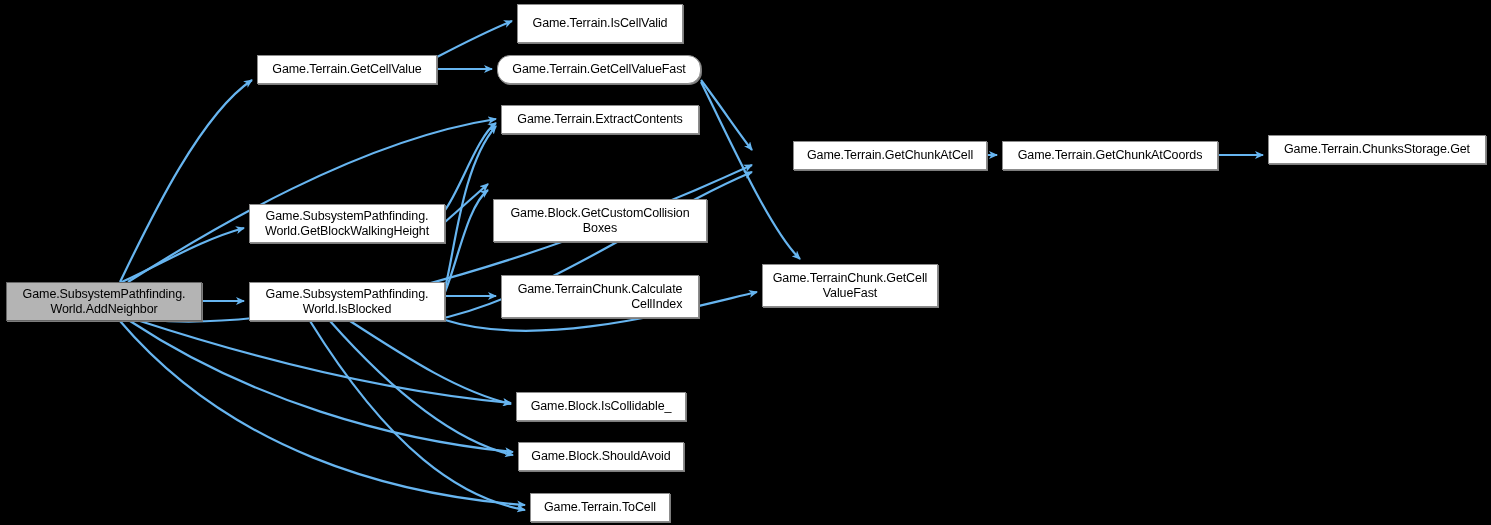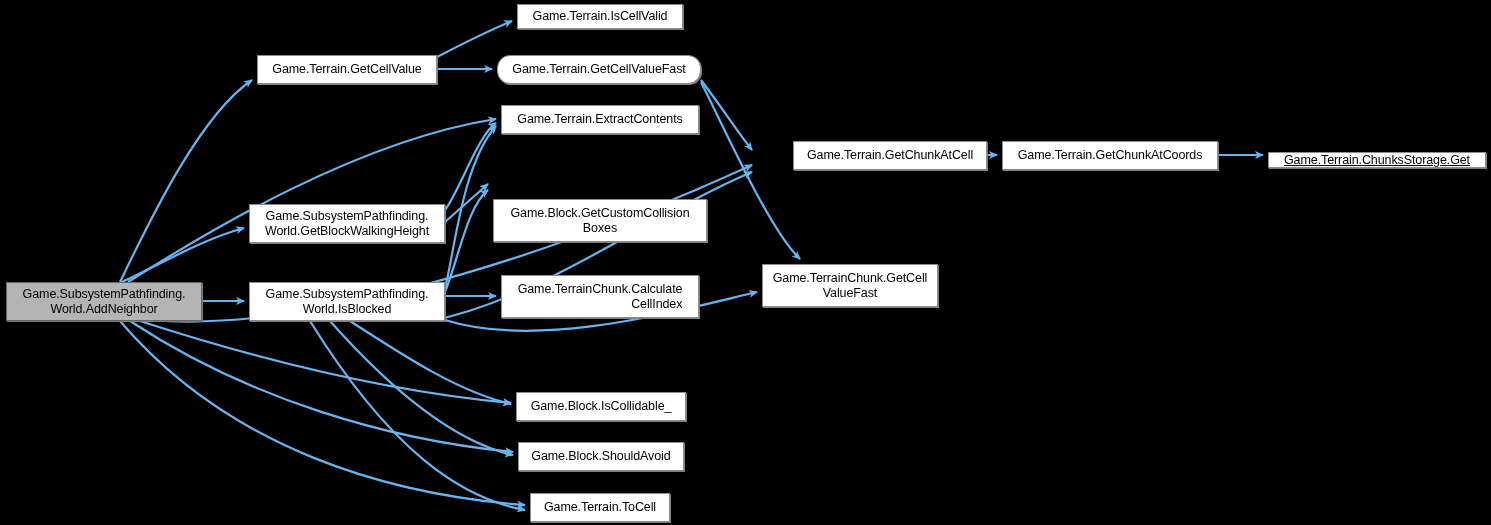--- a/index.html
+++ b/index.html
@@ -83,33 +83,33 @@
         <path d="M 330,321 C 400,400 460,443 513,455" fill="none" stroke="#67b5f0" stroke-width="2.2" marker-end="url(#ah)"></path>
         <path d="M 310,321 C 390,450 460,498 525,510" fill="none" stroke="#67b5f0" stroke-width="2.2" marker-end="url(#ah)"></path>
         <path d="M 951,155 L 997,155" fill="none" stroke="#67b5f0" stroke-width="2.2" marker-end="url(#ah)"></path>
         <path d="M 1218,155 L 1263,155" fill="none" stroke="#67b5f0" stroke-width="2.2" marker-end="url(#ah)"></path>
       </g>
   </svg>
   <div id="node-layer">
       <div class="node current" style="left: 6px; top: 282px; width: 196px; height: 39px;"><span class="node-label">Game.SubsystemPathfinding.
 World.AddNeighbor</span></div>
       <div class="node" style="left: 257px; top: 55px; width: 180px; height: 29px;"><span class="node-label">Game.Terrain.GetCellValue</span></div>
-      <div class="node" style="left: 517px; top: 4px; width: 166px; height: 25px;"><span class="node-label">Game.Terrain.IsCellValid</span></div>
+      <div class="node" style="left: 517px; top: 4px; width: 166px; height: 39px;"><span class="node-label">Game.Terrain.IsCellValid</span></div>
       <div class="node" style="left: 497px; top: 55px; width: 204px; height: 29px; border-radius: 13px;"><span class="node-label">Game.Terrain.GetCellValueFast</span></div>
       <div class="node" style="left: 501px; top: 105px; width: 198px; height: 29px;"><span class="node-label">Game.Terrain.ExtractContents</span></div>
       <div class="node" style="left: 493px; top: 155px; width: 214px; height: 43px; margin-top: 44px;"><span class="node-label">Game.Block.GetCustomCollision
 Boxes</span></div>
       <div class="node" style="left: 249px; top: 204px; width: 196px; height: 39px;"><span class="node-label">Game.SubsystemPathfinding.
 World.GetBlockWalkingHeight</span></div>
       <div class="node" style="left: 249px; top: 282px; width: 196px; height: 39px;"><span class="node-label">Game.SubsystemPathfinding.
 World.IsBlocked</span></div>
       <div class="node" style="left: 501px; top: 275px; width: 198px; height: 43px; text-align: right;"><span class="node-label">Game.TerrainChunk.Calculate
 CellIndex</span></div>
       <div class="node" style="left: 757px; top: 141px; width: 194px; height: 29px; margin-left: 36px;"><span class="node-label">Game.Terrain.GetChunkAtCell</span></div>
       <div class="node" style="left: 762px; top: 264px; width: 176px; height: 43px;"><span class="node-label">Game.TerrainChunk.GetCell
 ValueFast</span></div>
       <div class="node" style="left: 1002px; top: 141px; width: 216px; height: 29px;"><span class="node-label">Game.Terrain.GetChunkAtCoords</span></div>
-      <div class="node" style="left: 1268px; top: 152px; width: 218px; height: 16px; text-decoration: underline;"><span class="node-label">Game.Terrain.ChunksStorage.Get</span></div>
+      <div class="node" style="left: 1268px; top: 135px; width: 218px; height: 29px;"><span class="node-label">Game.Terrain.ChunksStorage.Get</span></div>
       <div class="node" style="left: 516px; top: 392px; width: 170px; height: 29px;"><span class="node-label">Game.Block.IsCollidable_</span></div>
       <div class="node" style="left: 518px; top: 442px; width: 166px; height: 29px;"><span class="node-label">Game.Block.ShouldAvoid</span></div>
       <div class="node" style="left: 530px; top: 493px; width: 140px; height: 29px;"><span class="node-label">Game.Terrain.ToCell</span></div>
     </div>
 </div>
 
 </body></html>

